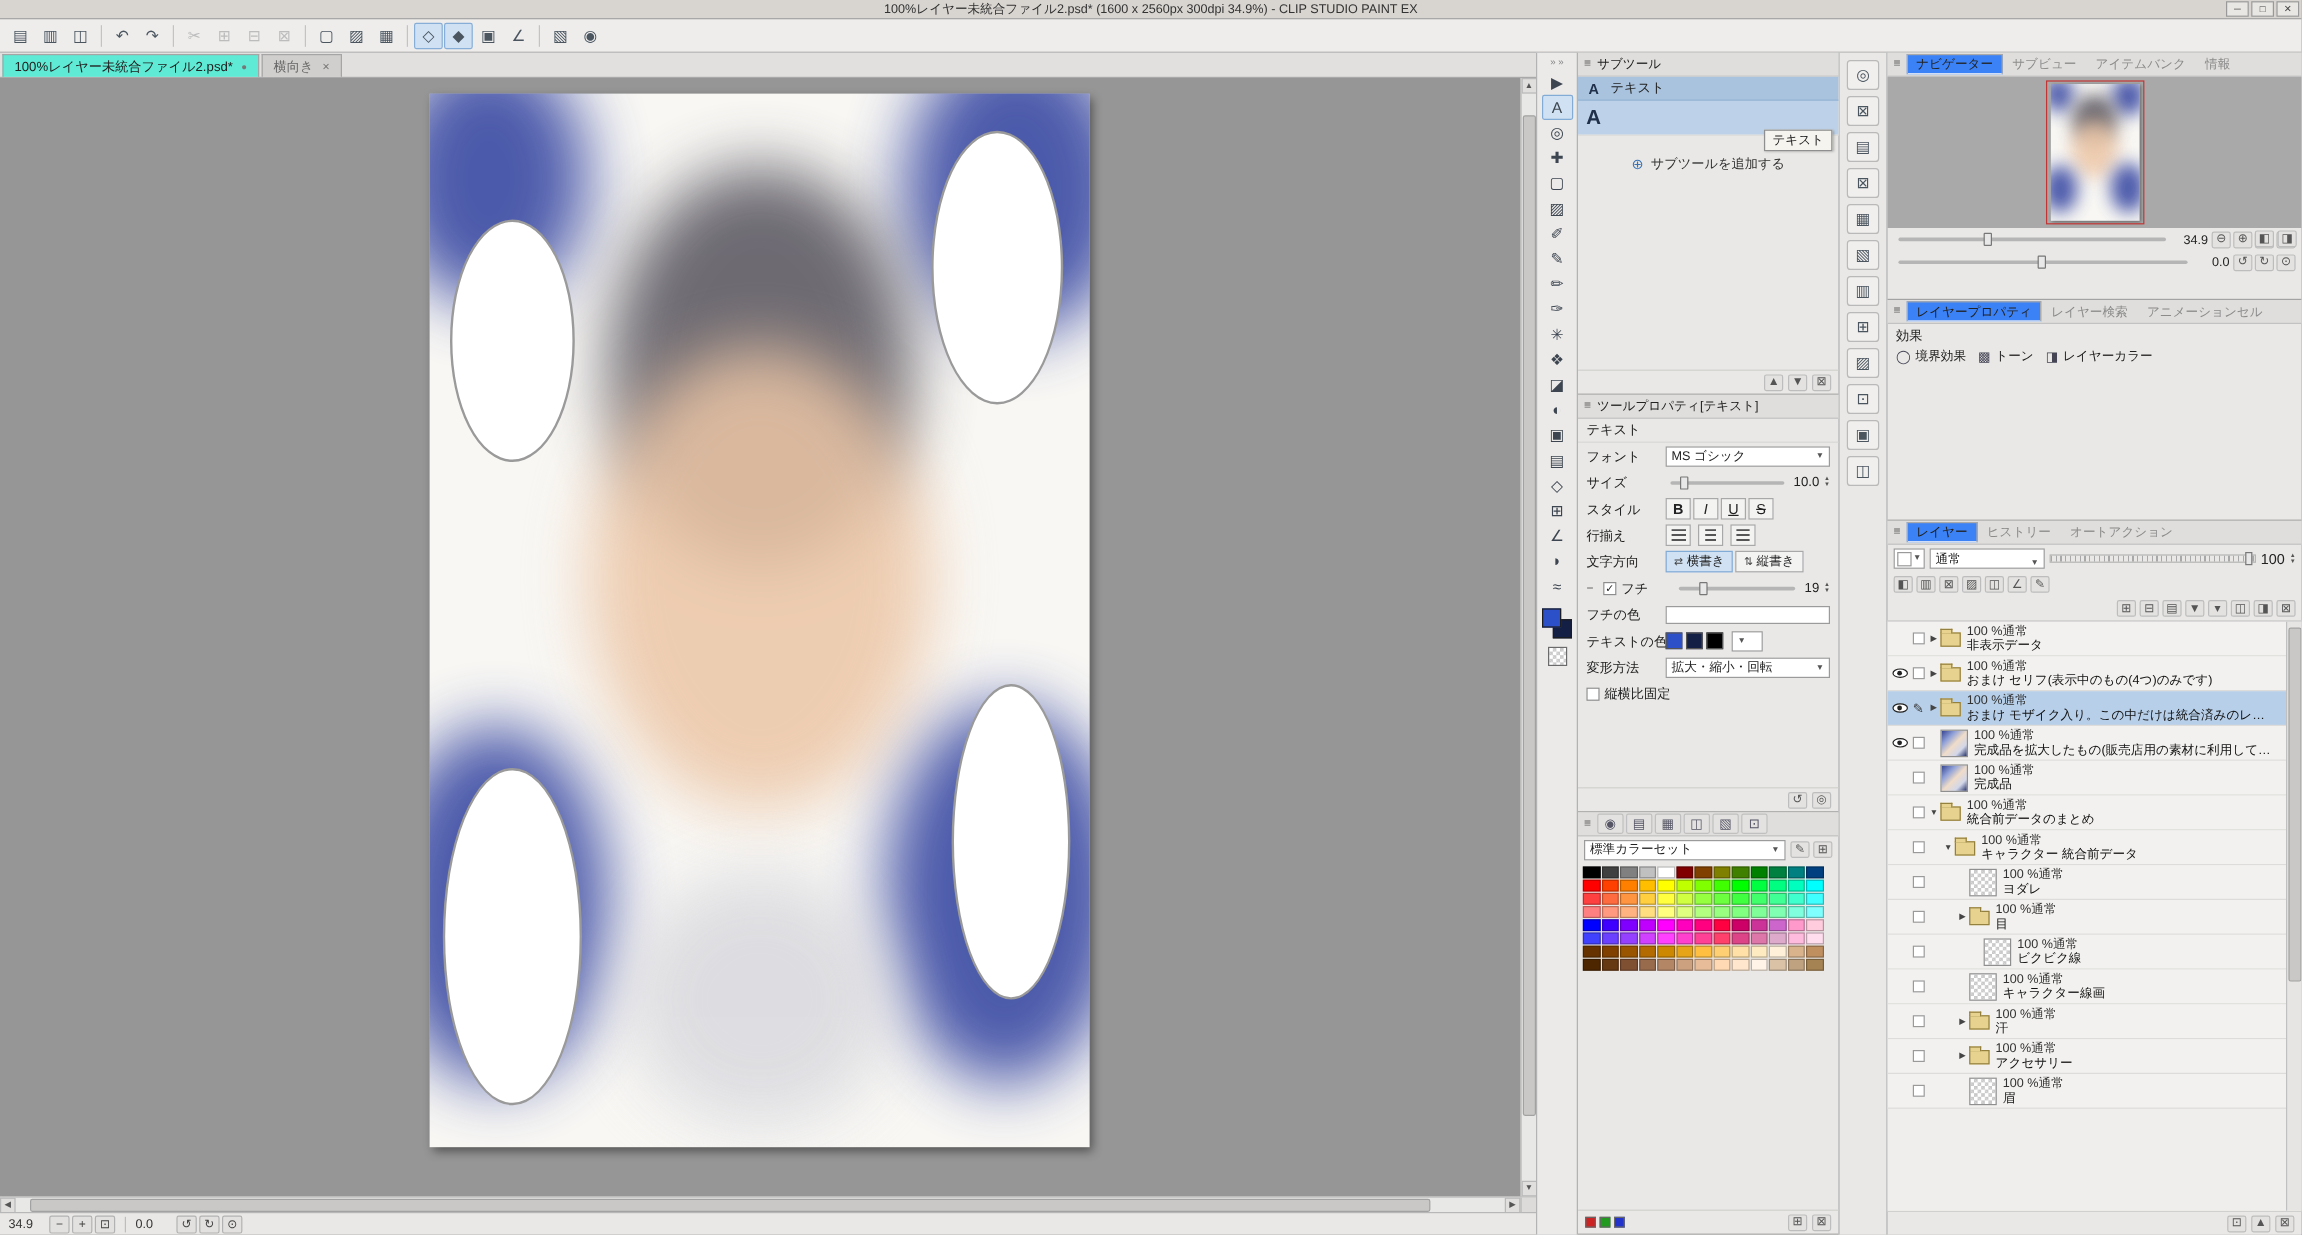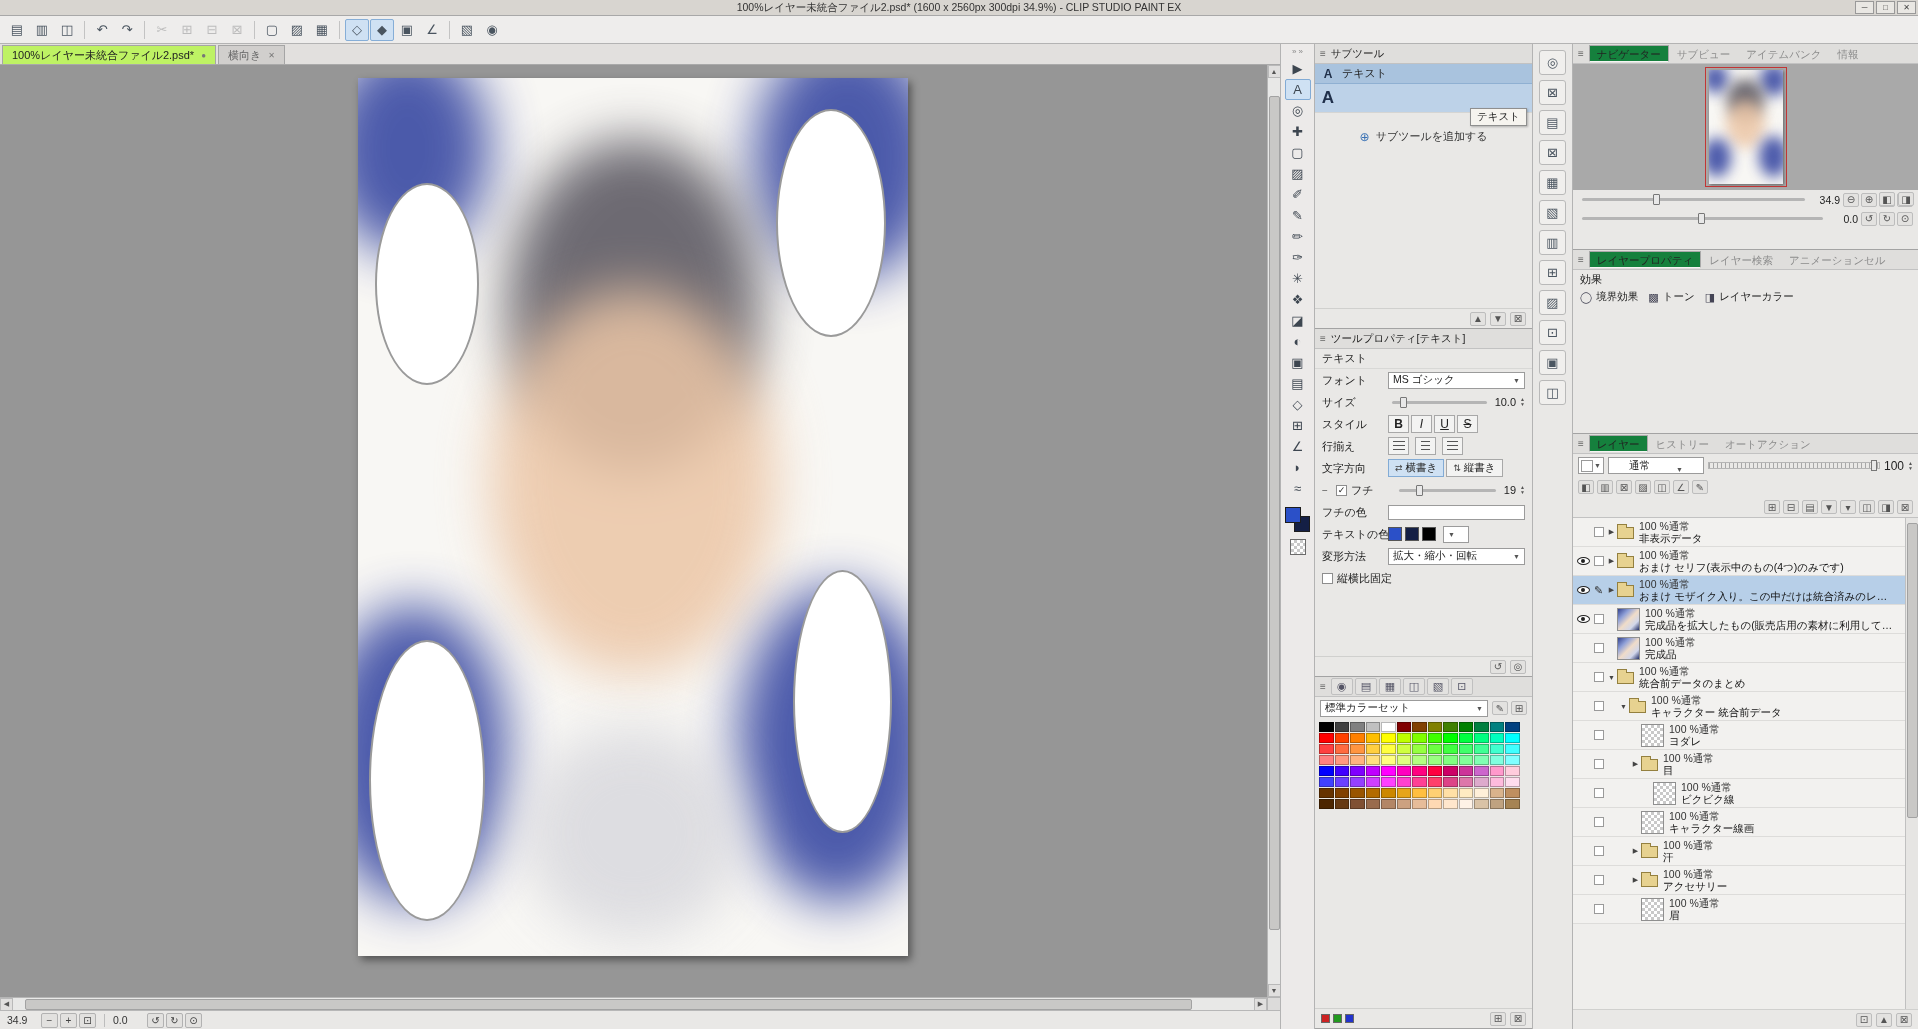--- a/index.html
+++ b/index.html
@@ -19,21 +19,21 @@
 .tb-icon.disabled{color:#bcbcbc}
 .tb-sep{width:1px;height:18px;background:#c3c3c3;margin:0 4px}
 
 
 .workspace{flex:1;display:flex;min-height:0}
 
 
 .canvas-col{width:1280px;flex:none;display:flex;flex-direction:column;background:#969696;min-height:0}
 .doc-tabs{height:21px;background:#e2e0de;border-bottom:1px solid #a9a9a9;display:flex;align-items:flex-end;padding-left:2px;flex:none}
 .doc-tab{height:19px;display:flex;align-items:center;gap:7px;padding:0 9px;font-size:11px;background:#d1cfcd;border:1px solid #a5a5a5;border-bottom:none;margin-right:2px;color:#666;white-space:nowrap}
-.doc-tab.active{background:#bef264;color:#222}
+.doc-tab.active{background:#5eead4;color:#222}
 .doc-tab-ind{font-size:8px;color:#777}
 .viewport{flex:1;display:flex;min-height:0}
 .canvas-area{flex:1;position:relative;overflow:hidden}
 .page{position:absolute;left:358px;top:13px;width:550px;height:878px;background:#f8f7f4;box-shadow:3px 4px 8px rgba(0,0,0,.45);overflow:hidden}
 .blob{position:absolute;border-radius:50%;filter:blur(26px);opacity:.85}
 .bubble{position:absolute;background:#fff;border:2px solid #9a9a9a;border-radius:50%}
 .v-scroll{width:13px;flex:none;background:#e8e8e7;border-left:1px solid #b5b5b5;display:flex;flex-direction:column;align-items:center}
 .sc-btn{width:13px;height:13px;font-size:7px;color:#555;display:flex;align-items:center;justify-content:center;background:#e0dfde;border:1px solid #b9b9b9}
 .v-track{flex:1;width:13px;position:relative}
 .v-thumb{position:absolute;left:1px;top:2%;width:11px;height:92%;background:#c9c8c6;border:1px solid #a2a2a2;border-radius:2px}
@@ -107,39 +107,39 @@
 .swatch{width:14.5px;height:10px;border:1px solid rgba(0,0,0,.28)}
 .mini-swatch{width:9px;height:9px;border:1px solid #666}
 
 
 .panel-strip{width:40px;flex:none;background:#e9e8e6;border-left:1px solid #b3b3b3;display:flex;flex-direction:column;align-items:center;gap:5px;padding-top:6px}
 .ps-icon{width:27px;height:25px;background:#f0efed;border:1px solid #b9b9b9;border-radius:3px;font-size:13px;color:#4a5560;display:flex;align-items:center;justify-content:center;flex:none}
 
 
 .right-col{flex:1;background:#e9e8e6;border-left:1px solid #b3b3b3;display:flex;flex-direction:column;min-height:0}
 .p-tab{height:17px;line-height:16px;padding:0 7px;font-size:10.5px;color:#8b8b8b;white-space:nowrap;border:1px solid transparent;overflow:hidden}
-.p-tab.active{background:#15803d;color:#222;border-color:#a9a9a9;border-bottom-color:#f5f4f3}
+.p-tab.active{background:#3b82f6;color:#222;border-color:#a9a9a9;border-bottom-color:#f5f4f3}
 .nav-thumb-area{height:126px;background:#a9a9a9;position:relative;flex:none}
 .nav-thumb{position:absolute;left:50%;top:6px;transform:translateX(-50%);width:74px;height:114px;background:#f8f7f4;overflow:hidden;box-shadow:1px 1px 3px rgba(0,0,0,.4)}
 .nav-thumb .blob{filter:blur(7px)}
 .nav-view{position:absolute;left:50%;top:3px;transform:translateX(-50%);width:82px;height:120px;border:1px solid #c23535}
 .nav-row{height:19px;display:flex;align-items:center;gap:3px;padding:0 5px;font-size:10.5px;flex:none}
 .nav-val{width:28px;text-align:right}
 .nav-side{position:absolute;right:4px;top:148px;display:flex;gap:3px}
 
 
 .fx-label{height:18px;display:flex;align-items:center;padding:0 7px;font-size:11px;flex:none}
 .fx-row{display:flex;align-items:center;gap:10px;padding:2px 7px}
 .fx-btn{display:flex;align-items:center;gap:4px;font-size:10.5px;color:#222;white-space:nowrap}
 .fx-ic{font-size:11px;color:#445}
 
 
 .lp-row1{height:23px;display:flex;align-items:center;gap:4px;padding:0 5px;flex:none}
 .combo-sm{width:26px;height:17px;background:#fff;border:1px solid #9b9b9b;display:flex;align-items:center;justify-content:space-between;padding:0 2px}
-.combo{width:96px;height:17px;background:#fff;border:1px solid #9b9b9b;display:flex;align-items:flex-end;justify-content:space-between;padding:0 20px;font-size:10.5px}
+.combo{width:96px;height:17px;background:#fff;border:1px solid #9b9b9b;display:flex;align-items:flex-end;justify-content:space-between;padding:0 4px;font-size:10.5px}
 .op-slider{flex:1;height:7px;background:repeating-linear-gradient(90deg,#a8a8a8 0 1px,transparent 1px 4px);border:1px solid #b5b5b5;position:relative}
 .op-knob{position:absolute;right:2px;top:-3px;width:6px;height:11px;background:#e8e8e8;border:1px solid #777}
 .lp-iconrow{height:20px;display:flex;align-items:center;gap:3px;padding:0 5px;flex:none}
 .lp-iconrow.right{justify-content:flex-end}
 .layer-list{flex:1;background:#efeeec;border-top:1px solid #c2c2c2;position:relative;overflow:hidden;min-height:0}
 .layer-rows{position:absolute;inset:0 13px 0 0;display:flex;flex-direction:column}
 .layer-row{height:29px;flex:none;display:flex;align-items:center;border-bottom:1px solid #dddcda;background:#f2f1ef;padding-left:2px;overflow:hidden}
 .layer-row.selected{background:#b7cfe8}
 .eye-cell{width:16px;flex:none;display:flex;align-items:center;justify-content:center}
 .eye{display:inline-block;width:13px;height:8px;border:1px solid #222;border-radius:50%;background:#fff;position:relative}

